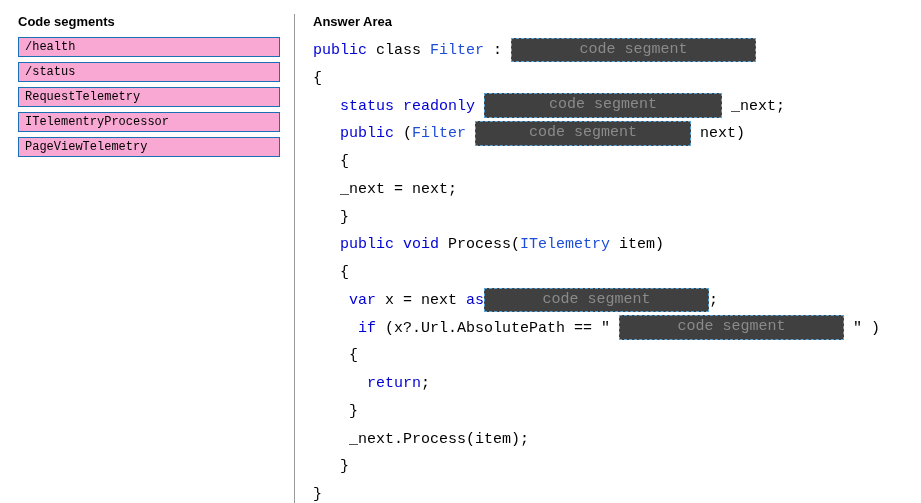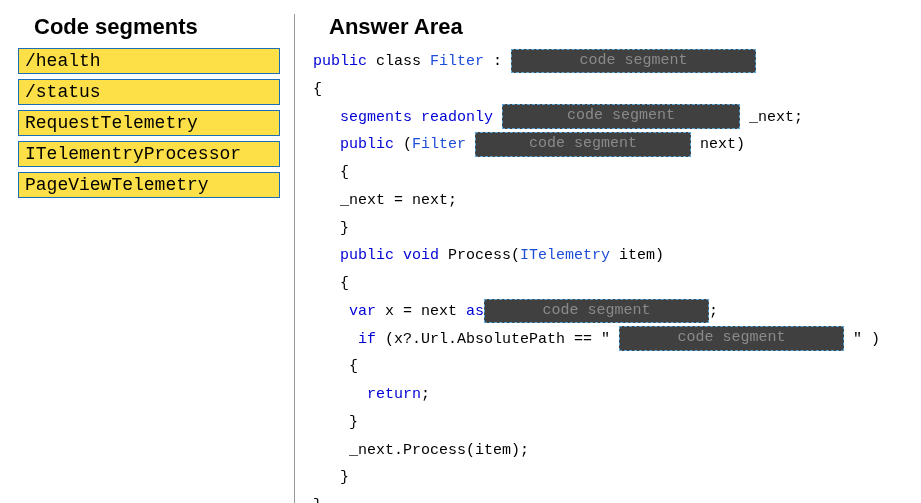--- a/index.html
+++ b/index.html
@@ -19,31 +19,31 @@
   }
   .divider {
     width: 1px;
     background: #999;
     margin: 0 18px 0 14px;
     align-self: stretch;
   }
   .right { flex: 1; }
   .panel-header {
     font-weight: 700;
-    font-size: 22px;
-    margin: 0 0 8px 16px;
+    font-size: 13px;
+    margin: 0 0 8px 0;
   }
   .seg-list { }
   .seg-item {
     border: 1px solid #1a6fb5;
     padding: 2px 6px;
     font-family: Consolas, "Courier New", monospace;
-    font-size: 18px;
+    font-size: 12px;
     margin-bottom: 5px;
-    background: #fde047;
+    background: #f9a8d4;
     color: #000;
     cursor: grab;
     white-space: nowrap;
   }
   .code-area {
     font-family: Consolas, "Courier New", monospace;
     font-size: 15px;
     line-height: 1.85;
     white-space: pre;
     margin-top: 6px;
@@ -82,21 +82,21 @@
     </div>
   </div>
 
   <div class="divider"></div>
 
   <div class="right">
     <div class="panel-header">Answer Area</div>
 
     <div class="code-area"><span class="kw-blue">public</span><span> class </span><span class="kw-teal">Filter</span><span> : </span><span class="drop w1">code segment</span>
 <span>{</span>
-<span class="kw-blue">   segments</span><span class="kw-blue"> readonly </span><span class="drop w2">code segment</span><span> _next;</span>
+<span class="kw-blue">   status</span><span class="kw-blue"> readonly </span><span class="drop w2">code segment</span><span> _next;</span>
 <span class="kw-blue">   public</span><span> (</span><span class="kw-teal">Filter </span><span class="drop w3">code segment</span><span> next)</span>
 <span>   {</span>
 <span>   _next = next;</span>
 <span>   }</span>
 <span class="kw-blue">   public</span><span class="kw-blue"> void </span><span>Process(</span><span class="kw-teal">ITelemetry</span><span> item)</span>
 <span>   {</span>
 <span class="kw-blue">    var</span><span> x = next </span><span class="kw-blue">as</span><span class="drop w4">code segment</span><span>;</span>
 <span class="kw-blue">     if</span><span> (x?.Url.AbsolutePath == " </span><span class="drop w5">code segment</span><span> " )</span>
 <span>    {</span>
 <span class="kw-blue">      return</span><span>;</span>

